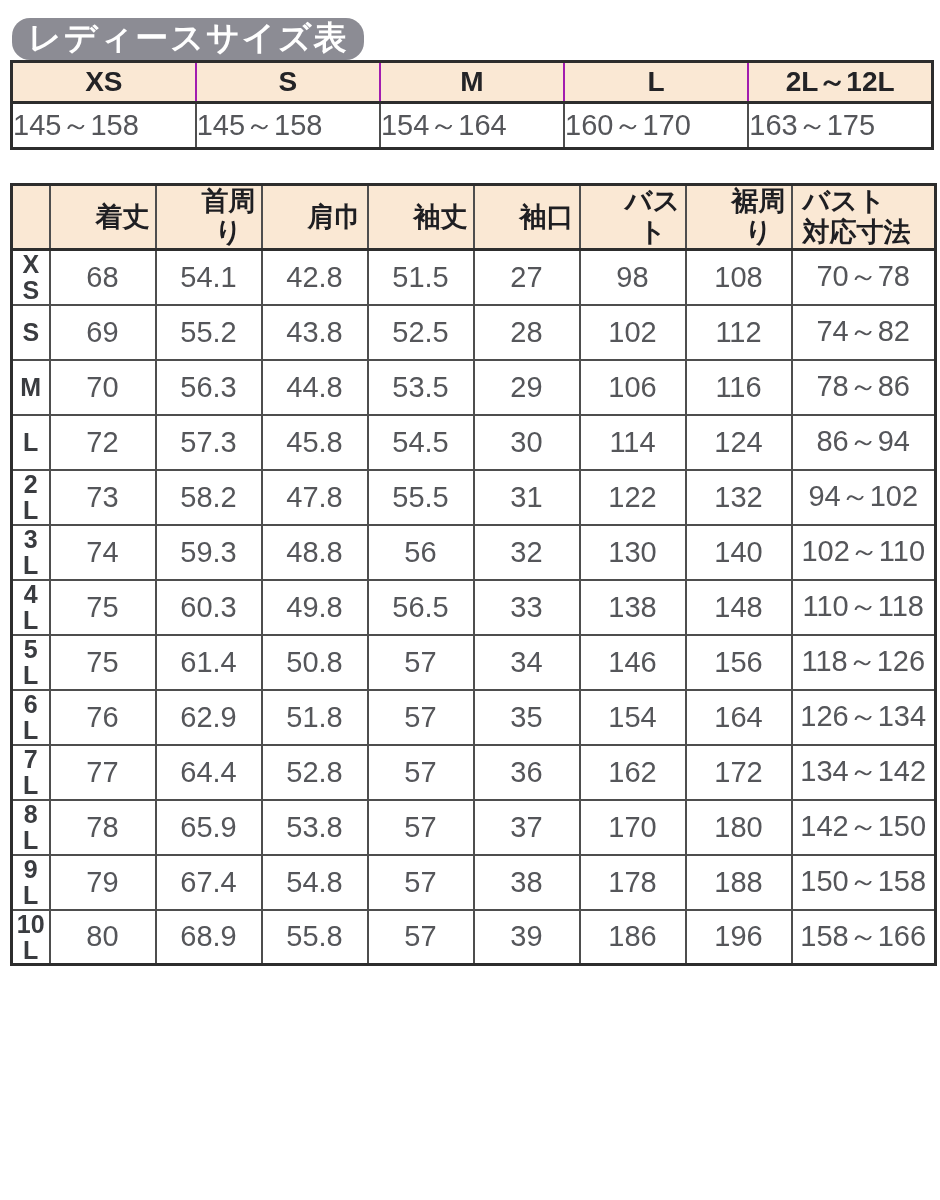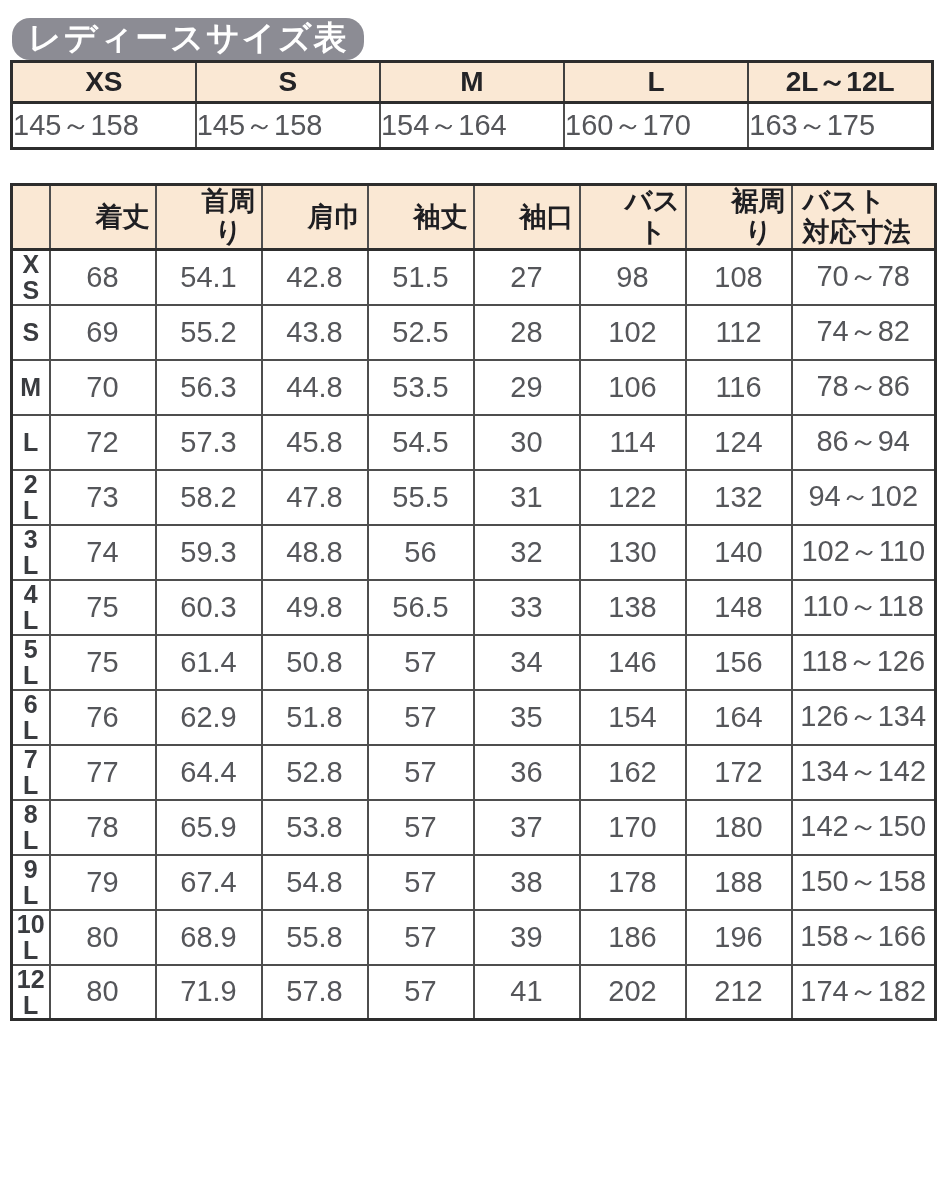--- a/index.html
+++ b/index.html
@@ -41,21 +41,21 @@
   table {
     border-collapse: collapse;
     table-layout: fixed;
     width: 924px;
     margin-left: 2px;
   }
   table, tr, th, td { box-sizing: border-box; }
   .height-table { margin-bottom: 0; }
   .height-table th {
     background: #fae8d4;
-    border: 2px solid #404040;
+    border: 2px solid #a21caf;
     height: 36px;
     font-size: 28px;
     font-weight: 600;
     color: #232326;
     text-align: center;
     padding: 0;
   }
   .height-table td {
     background: #ffffff;
     border: 2px solid #4e4e4e;
@@ -310,28 +310,16 @@
 L</th>
           <td>80</td>
           <td>68.9</td>
           <td>55.8</td>
           <td>57</td>
           <td>39</td>
           <td>186</td>
           <td>196</td>
           <td>158～166</td>
         </tr>
-        <tr>
-          <th class="row-label">12
-L</th>
-          <td>80</td>
-          <td>71.9</td>
-          <td>57.8</td>
-          <td>57</td>
-          <td>41</td>
-          <td>202</td>
-          <td>212</td>
-          <td>174～182</td>
-        </tr>
       </tbody>
   </table>
 
 </div>
 
 </body></html>

